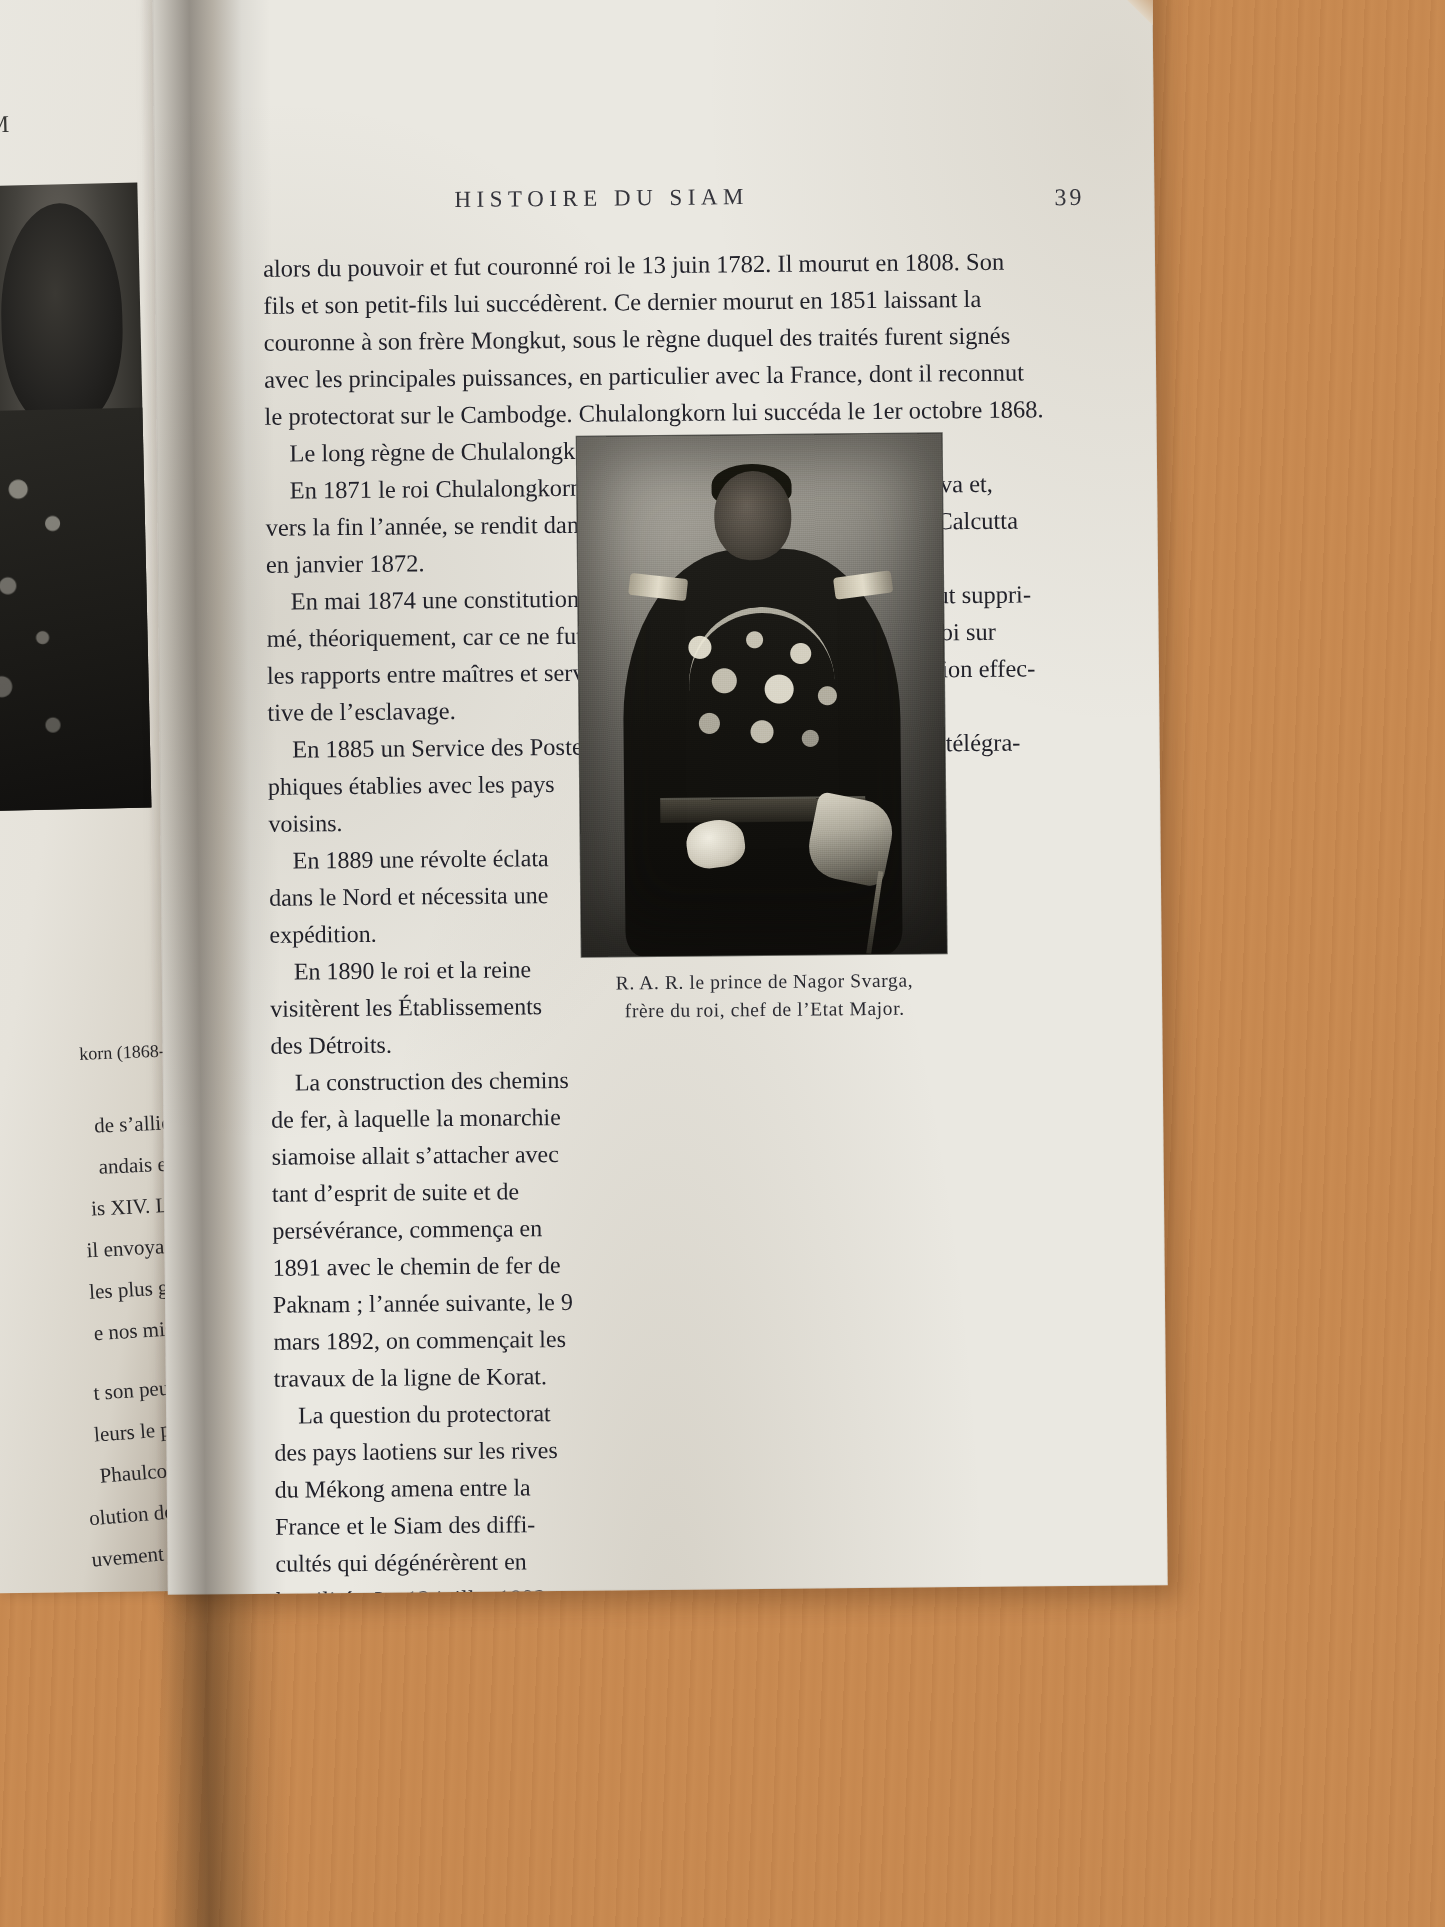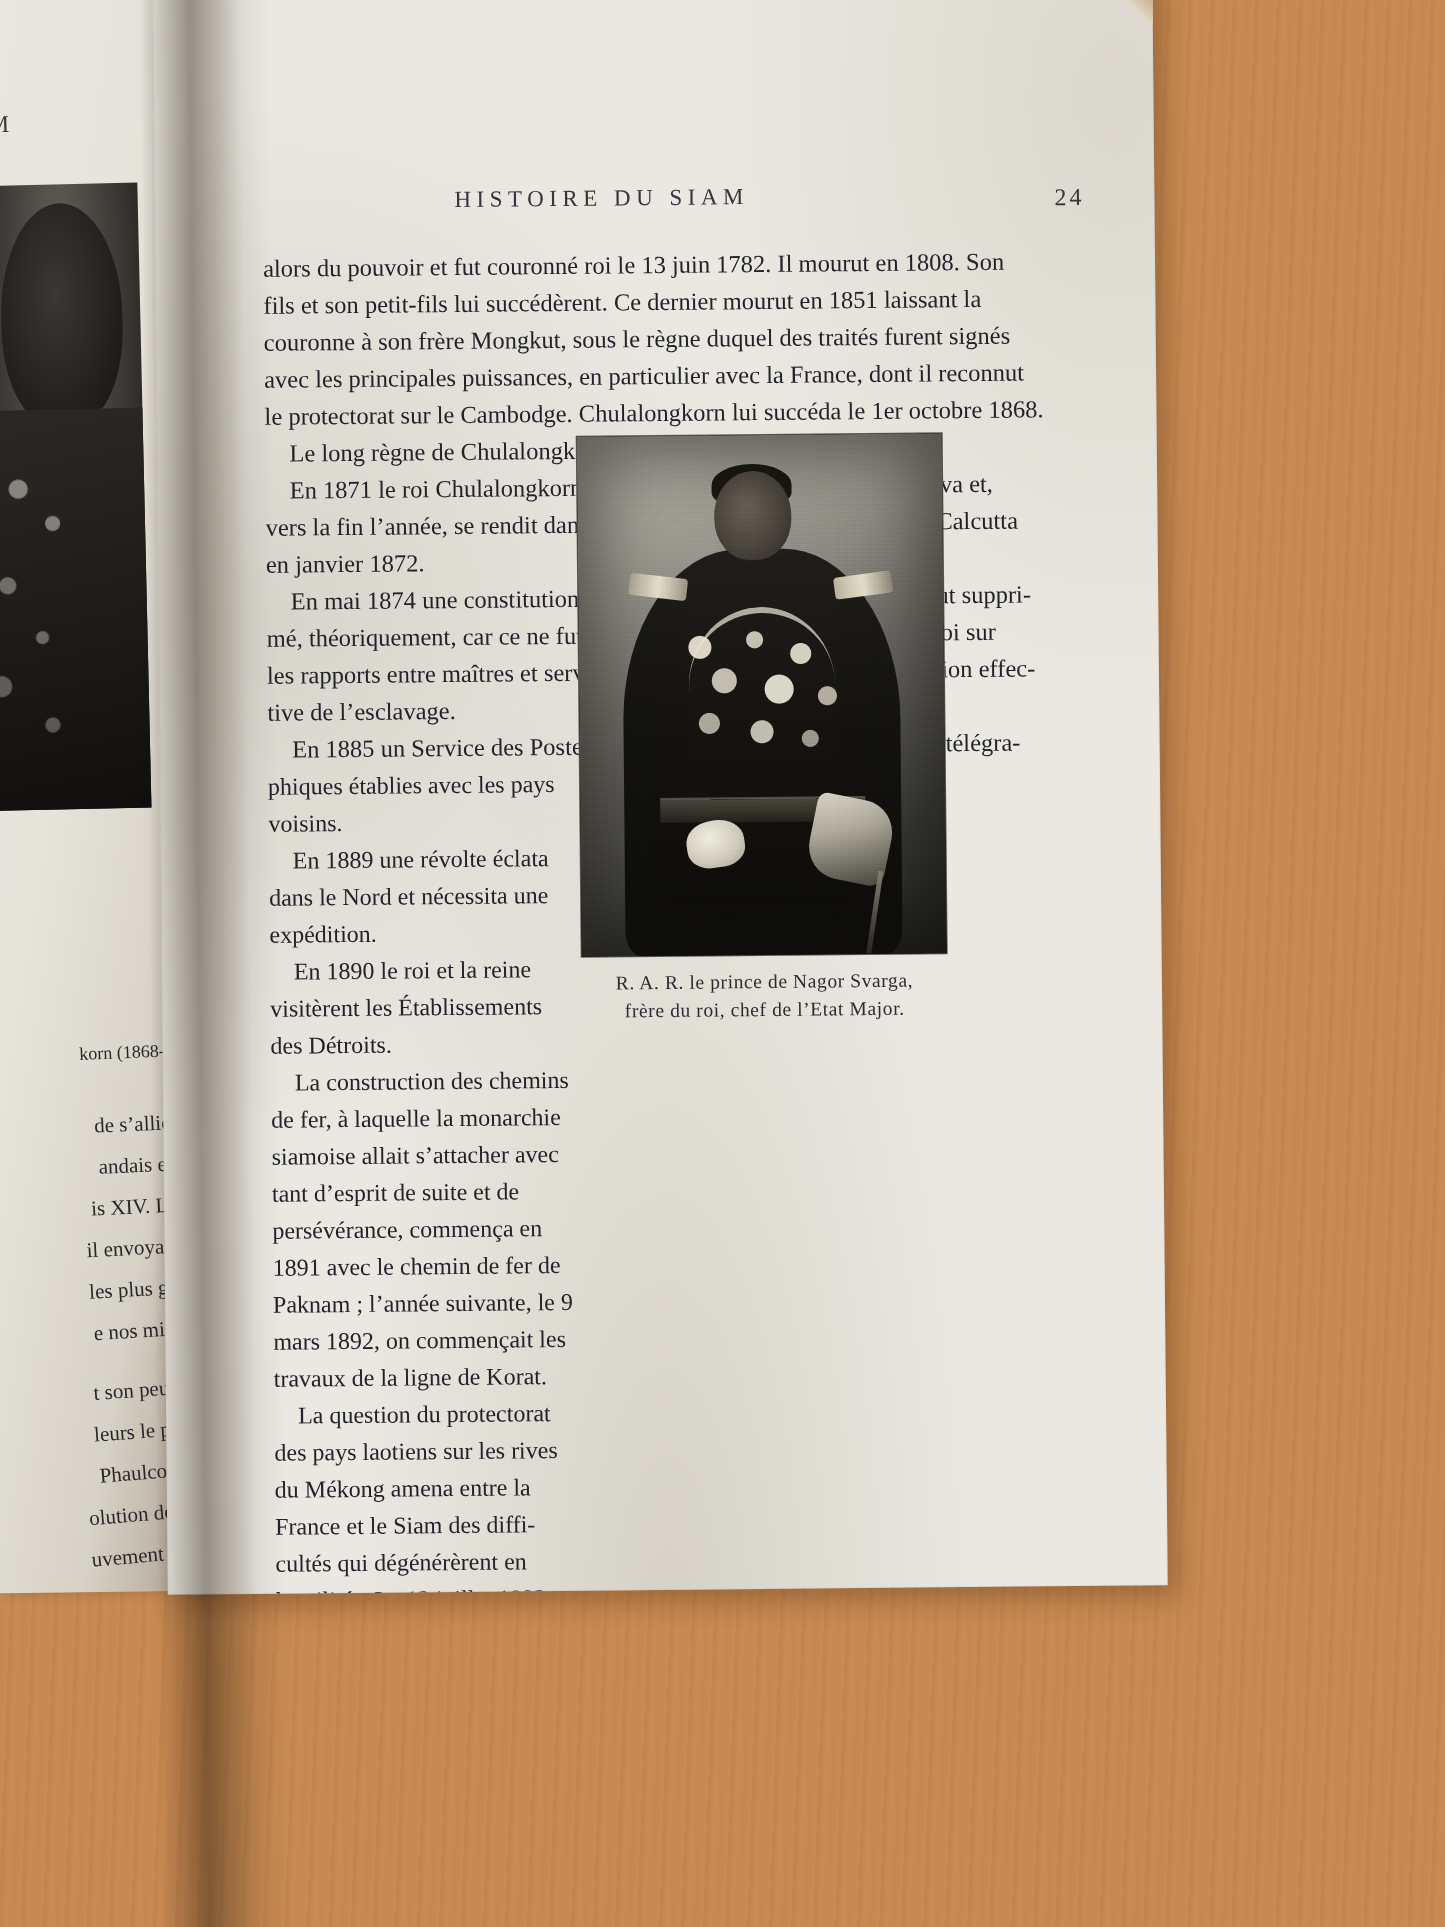--- a/index.html
+++ b/index.html
@@ -285,21 +285,21 @@
 </div>
 
 <div id="gutter"></div>
 
 <div id="right-page">
   <div id="corner-fold"></div>
 
   <div id="page-body">
 
     <div class="runhead">HISTOIRE DU SIAM</div>
-    <div class="folio">24</div>
+    <div class="folio">39</div>
 
     <div class="tline" style="left:108px; top:283px;">alors du pouvoir et fut couronné roi le 13 juin 1782. Il mourut en 1808. Son</div>
     <div class="tline" style="left:108px; top:320px;">fils et son petit-fils lui succédèrent. Ce dernier mourut en 1851 laissant la</div>
     <div class="tline" style="left:108px; top:357px;">couronne à son frère Mongkut, sous le règne duquel des traités furent signés</div>
     <div class="tline" style="left:108px; top:394px;">avec les principales puissances, en particulier avec la France, dont il reconnut</div>
     <div class="tline" style="left:108px; top:431px;">le protectorat sur le Cambodge. Chulalongkorn lui succéda le 1er octobre 1868.</div>
     <div class="tline" style="left:108px; top:468px;">    Le long règne de Chulalongkorn fut des plus brillants.</div>
     <div class="tline" style="left:108px; top:505px;">    En 1871 le roi Chulalongkorn, qui fut un grand voyageur, visita Java et,</div>
     <div class="tline" style="left:108px; top:542px;">vers la fin l’année, se rendit dans l’Inde où il fut l’hôte du vice-roi à Calcutta</div>
     <div class="tline" style="left:108px; top:579px;">en janvier 1872.</div>

